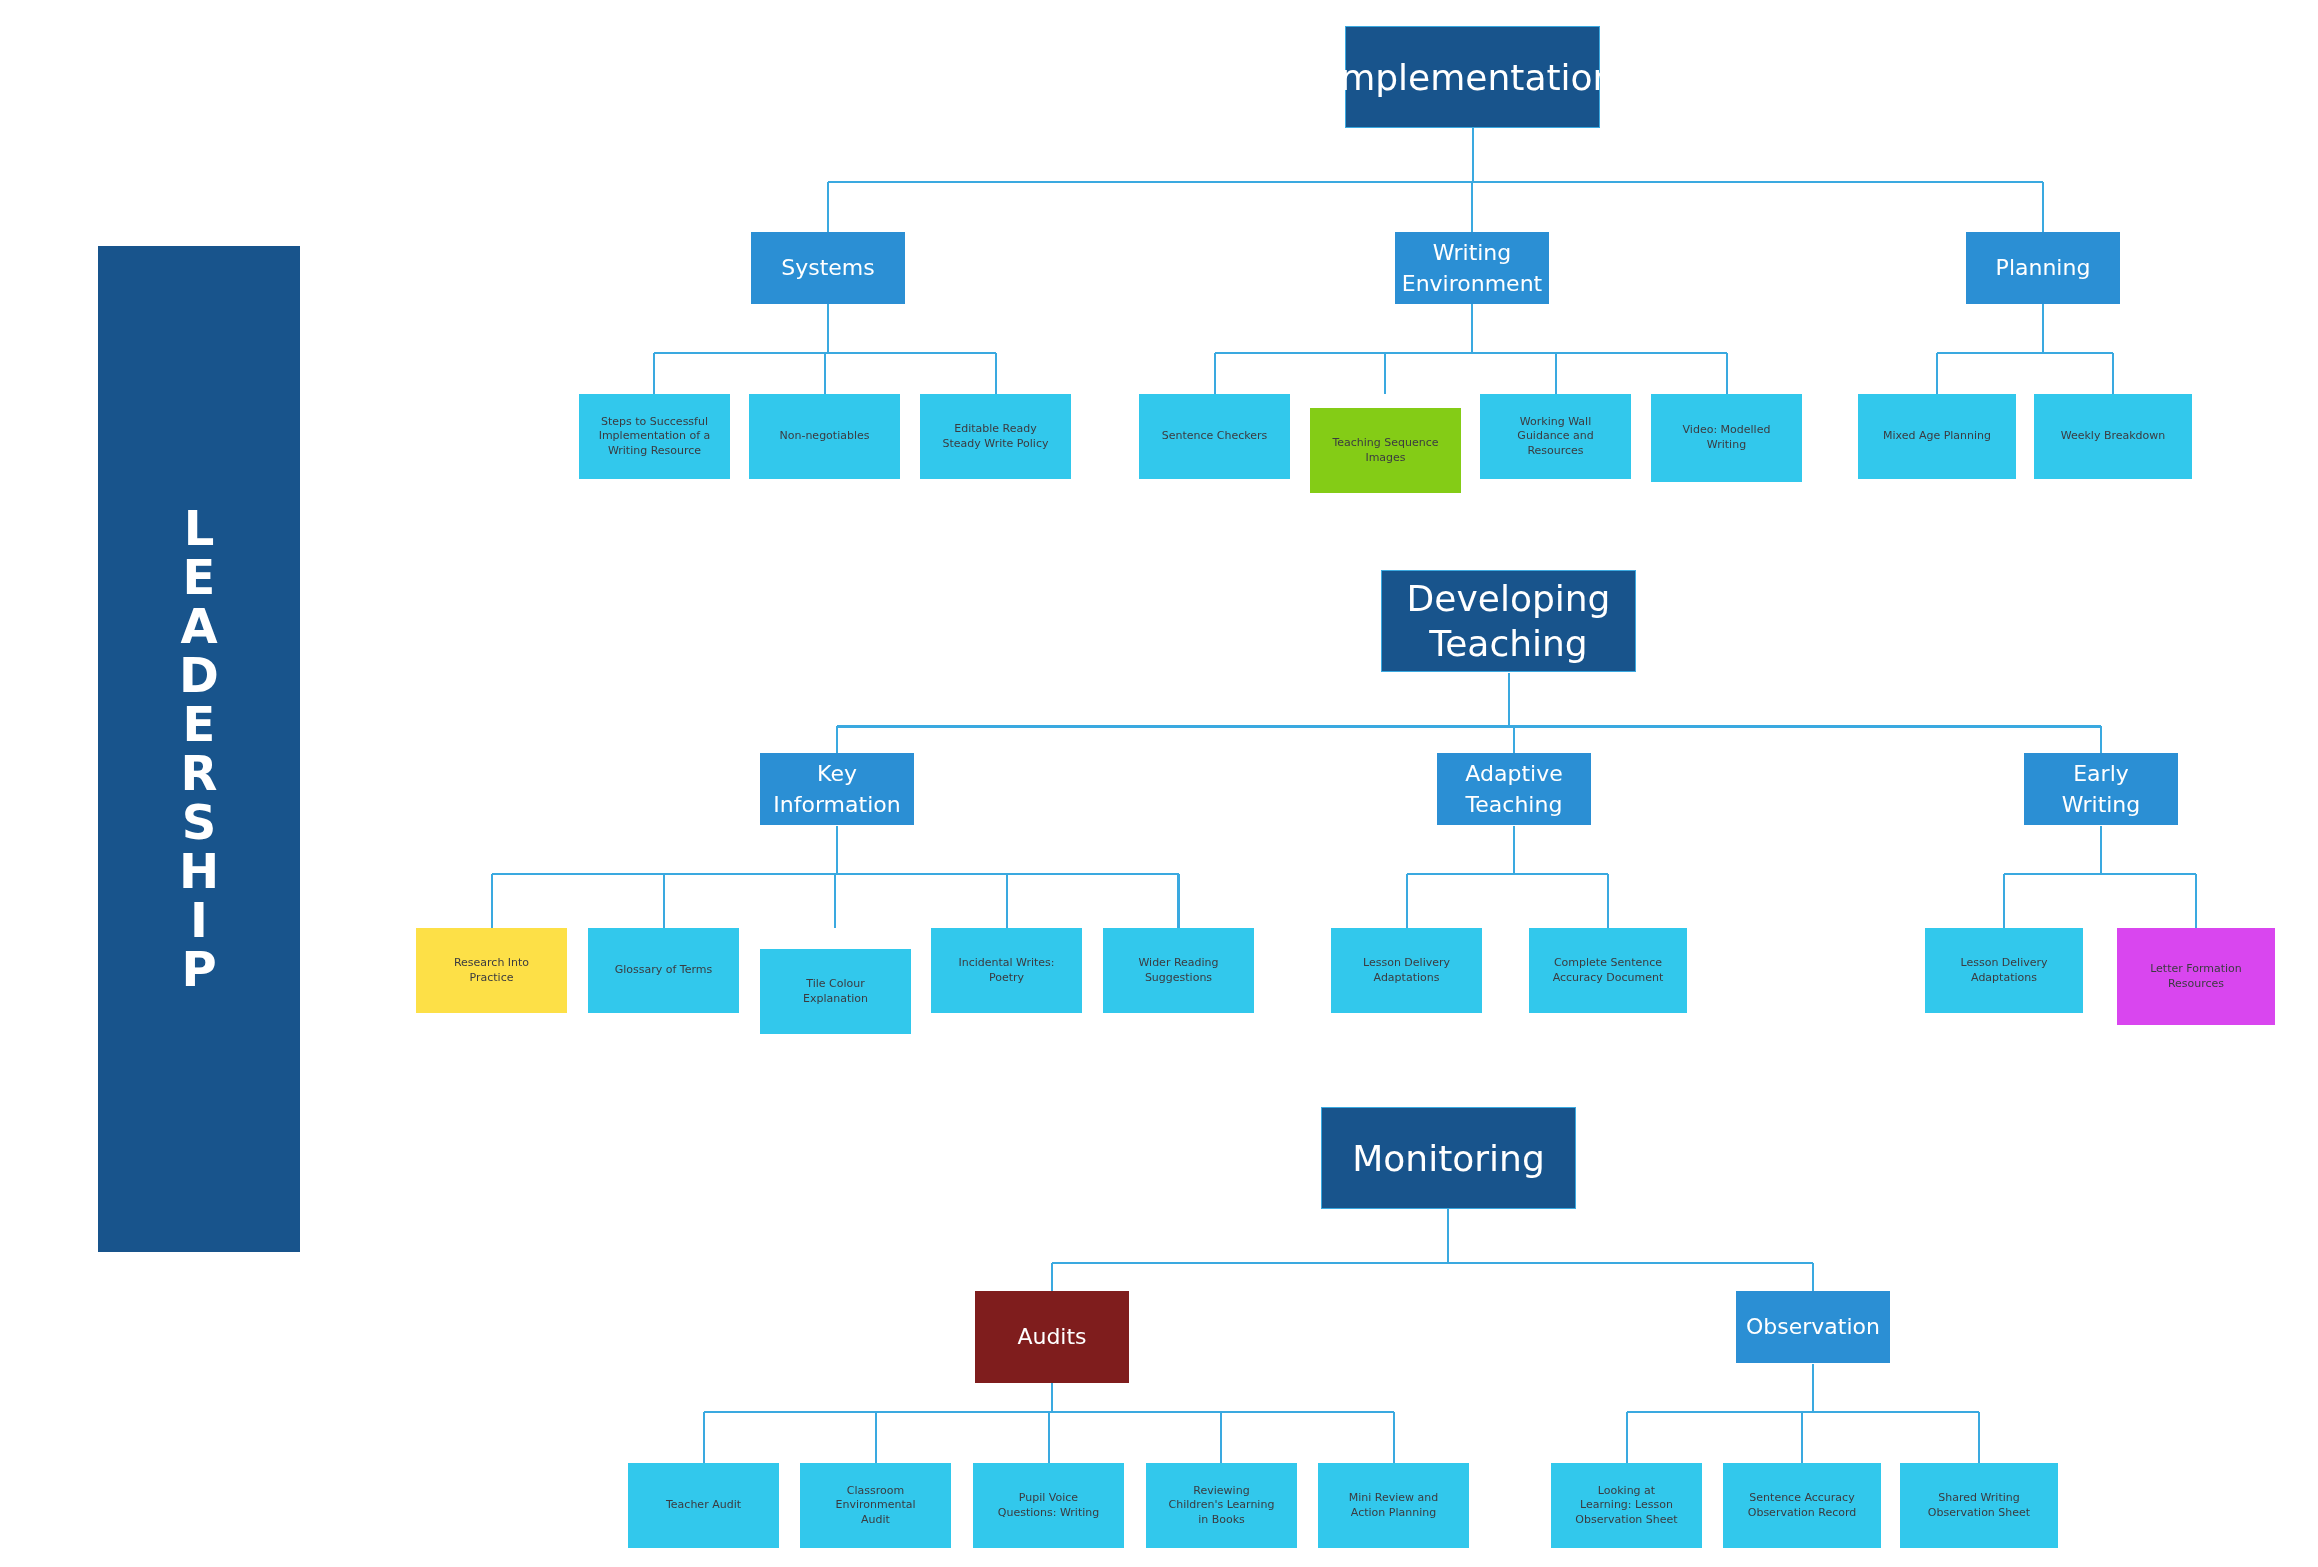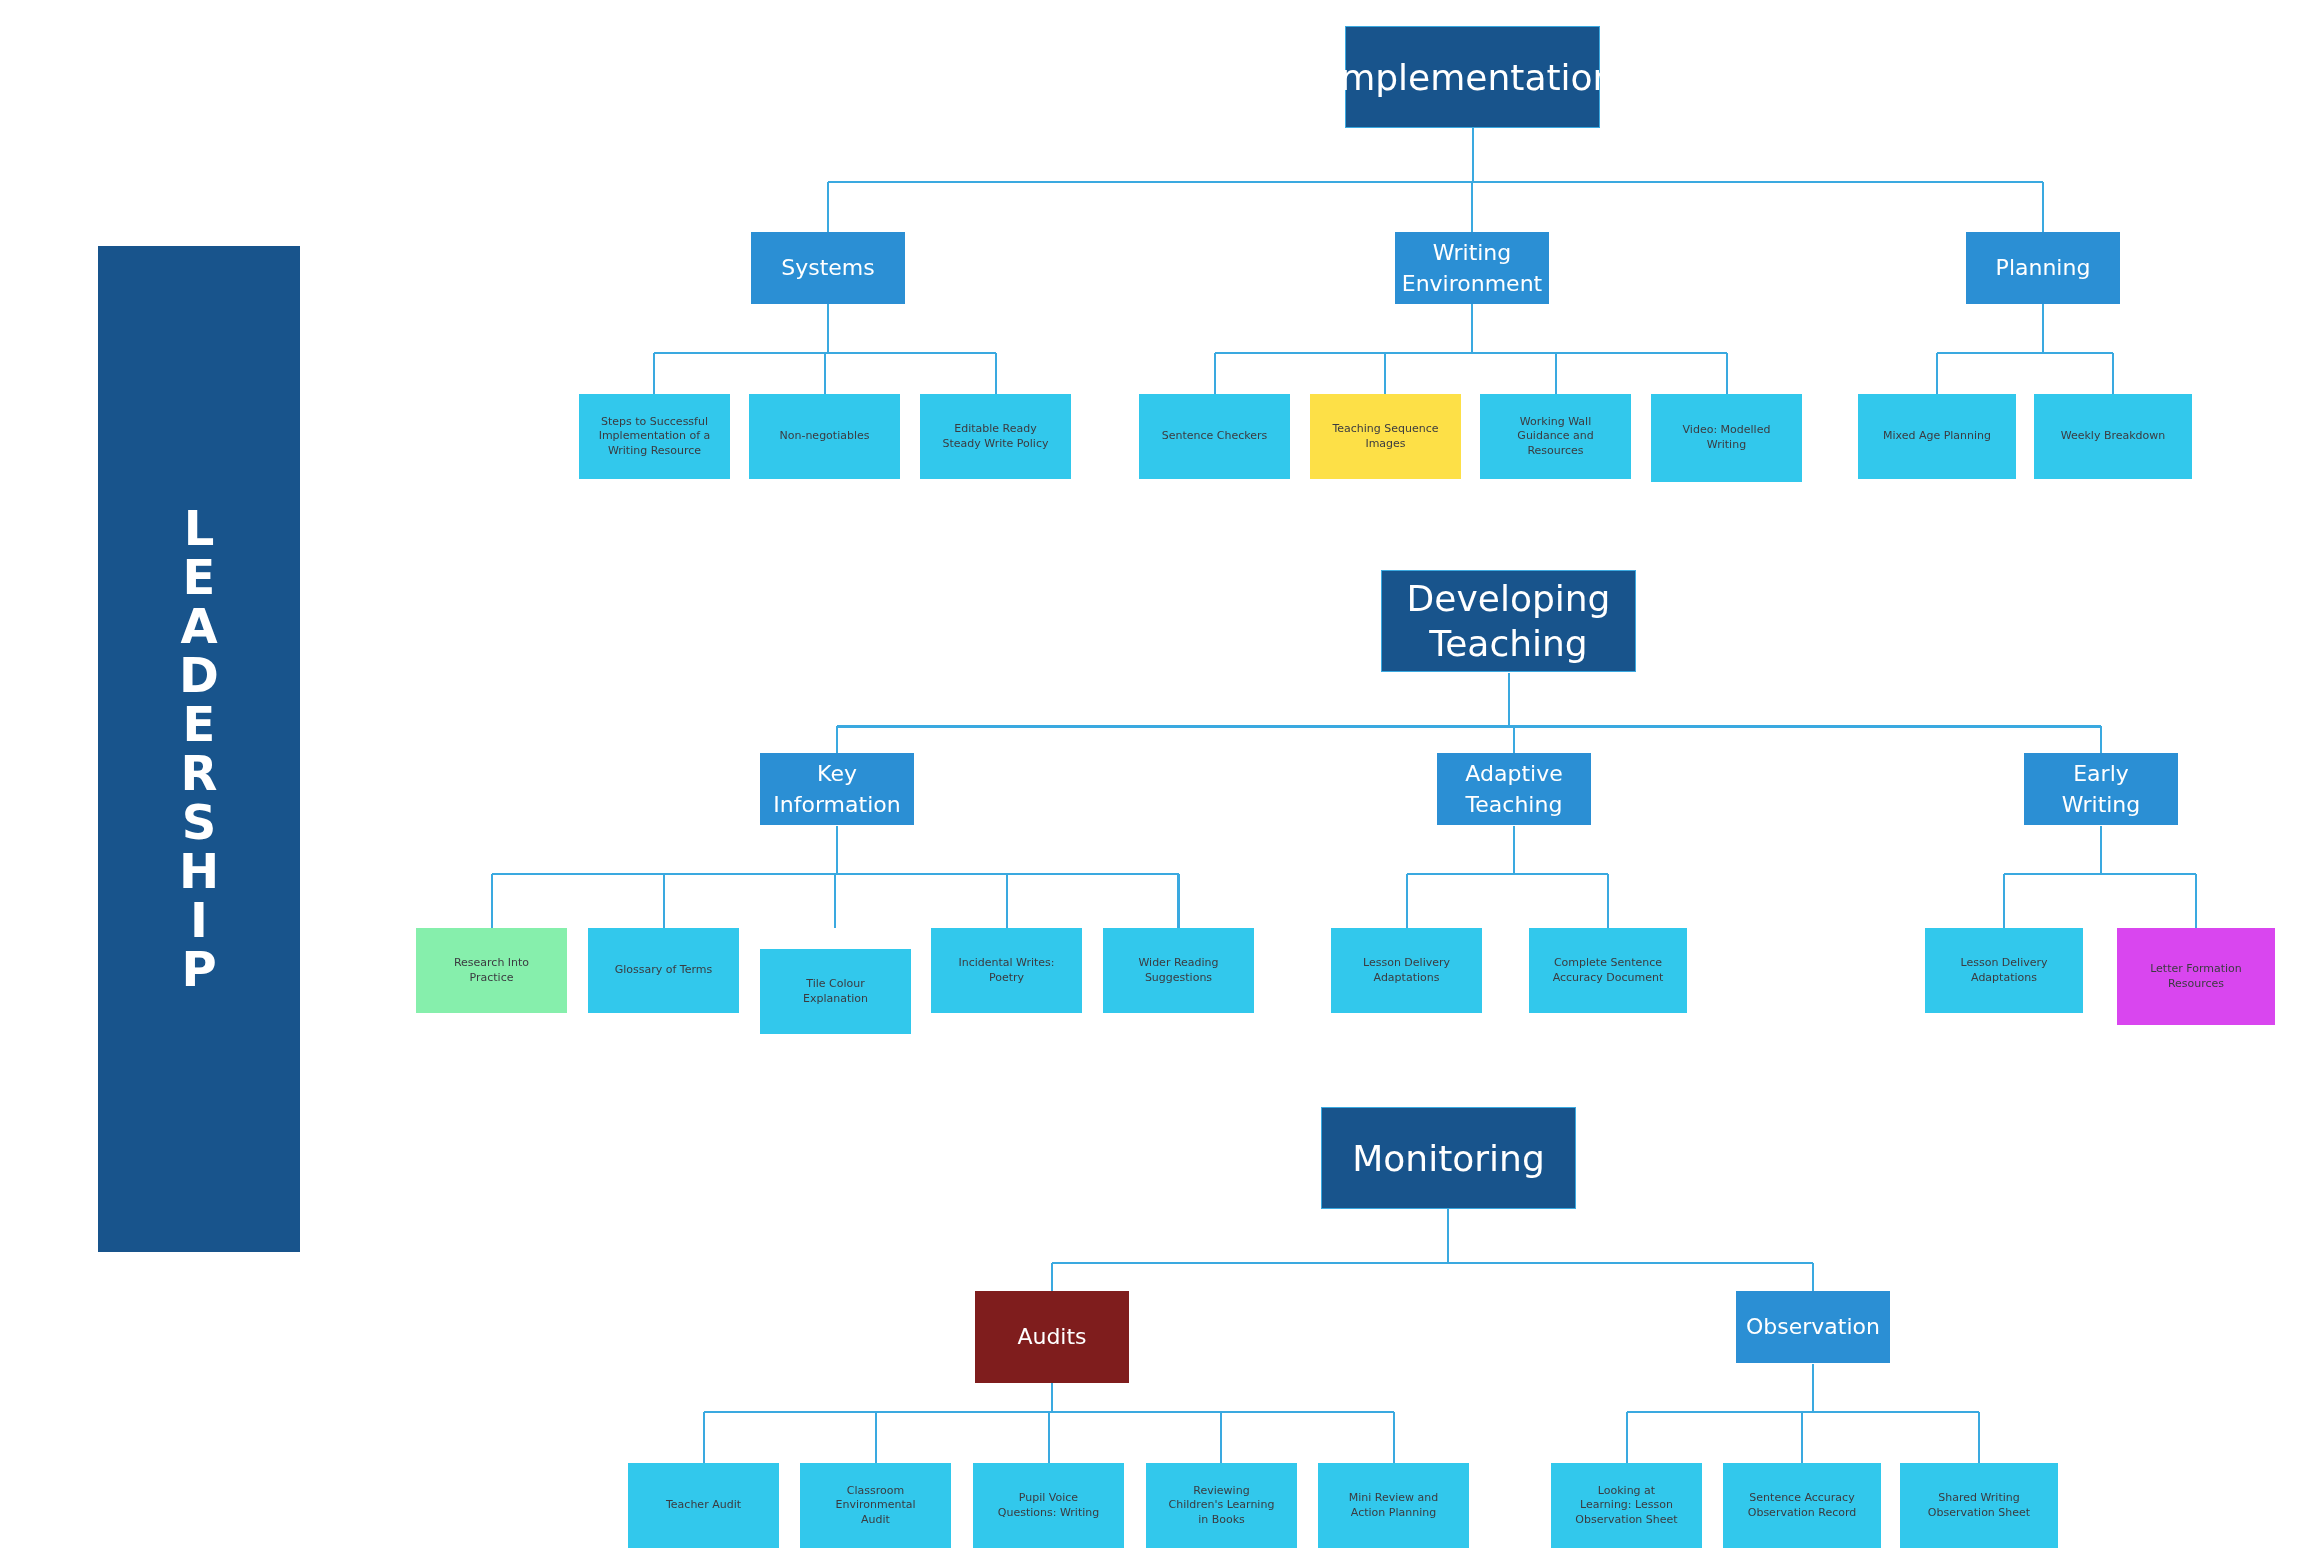--- a/index.html
+++ b/index.html
@@ -132,35 +132,35 @@
       <div class="node mid" style="left: 751px; top: 232px; width: 154px; height: 72px; background: rgb(43, 143, 212); color: rgb(255, 255, 255);">Systems</div>
       <div class="node leaf" style="left: 579px; top: 394px; width: 151px; height: 85px; background: rgb(50, 200, 236); color: rgb(59, 59, 64);">Steps to Successful
 Implementation of a
 Writing Resource</div>
       <div class="node leaf" style="left: 749px; top: 394px; width: 151px; height: 85px; background: rgb(50, 200, 236); color: rgb(59, 59, 64);">Non-negotiables</div>
       <div class="node leaf" style="left: 920px; top: 394px; width: 151px; height: 85px; background: rgb(50, 200, 236); color: rgb(59, 59, 64);">Editable Ready
 Steady Write Policy</div>
       <div class="node mid" style="left: 1395px; top: 232px; width: 154px; height: 72px; background: rgb(43, 143, 212); color: rgb(255, 255, 255);">Writing
 Environment</div>
       <div class="node leaf" style="left: 1139px; top: 394px; width: 151px; height: 85px; background: rgb(50, 200, 236); color: rgb(59, 59, 64);">Sentence Checkers</div>
-      <div class="node leaf" style="left: 1310px; top: 394px; width: 151px; height: 85px; background: #fde047; color: rgb(59, 59, 64);">Teaching Sequence
+      <div class="node leaf" style="left: 1310px; top: 408px; width: 151px; height: 85px; background: #84cc16; color: rgb(59, 59, 64);">Teaching Sequence
 Images</div>
       <div class="node leaf" style="left: 1480px; top: 394px; width: 151px; height: 85px; background: rgb(50, 200, 236); color: rgb(59, 59, 64);">Working Wall
 Guidance and
 Resources</div>
       <div class="node leaf" style="left: 1651px; top: 394px; width: 151px; height: 88px; background: rgb(50, 200, 236); color: rgb(59, 59, 64);">Video: Modelled
 Writing</div>
       <div class="node mid" style="left: 1966px; top: 232px; width: 154px; height: 72px; background: rgb(43, 143, 212); color: rgb(255, 255, 255);">Planning</div>
       <div class="node leaf" style="left: 1858px; top: 394px; width: 158px; height: 85px; background: rgb(50, 200, 236); color: rgb(59, 59, 64);">Mixed Age Planning</div>
       <div class="node leaf" style="left: 2034px; top: 394px; width: 158px; height: 85px; background: rgb(50, 200, 236); color: rgb(59, 59, 64);">Weekly Breakdown</div>
       <div class="node root" style="left: 1381px; top: 570px; width: 255px; height: 102px; background: rgb(24, 84, 140); color: rgb(255, 255, 255);">Developing
 Teaching</div>
       <div class="node mid" style="left: 760px; top: 753px; width: 154px; height: 72px; background: rgb(43, 143, 212); color: rgb(255, 255, 255);">Key
 Information</div>
-      <div class="node leaf" style="left: 416px; top: 928px; width: 151px; height: 85px; background: #86efac; color: rgb(59, 59, 64);">Research Into
+      <div class="node leaf" style="left: 416px; top: 928px; width: 151px; height: 85px; background: #fde047; color: rgb(59, 59, 64);">Research Into
 Practice</div>
       <div class="node leaf" style="left: 588px; top: 928px; width: 151px; height: 85px; background: rgb(50, 200, 236); color: rgb(59, 59, 64);">Glossary of Terms</div>
       <div class="node leaf" style="left: 760px; top: 949px; width: 151px; height: 85px; background: rgb(50, 200, 236); color: rgb(59, 59, 64);">Tile Colour
 Explanation</div>
       <div class="node leaf" style="left: 931px; top: 928px; width: 151px; height: 85px; background: rgb(50, 200, 236); color: rgb(59, 59, 64);">Incidental Writes:
 Poetry</div>
       <div class="node leaf" style="left: 1103px; top: 928px; width: 151px; height: 85px; background: rgb(50, 200, 236); color: rgb(59, 59, 64);">Wider Reading
 Suggestions</div>
       <div class="node mid" style="left: 1437px; top: 753px; width: 154px; height: 72px; background: rgb(43, 143, 212); color: rgb(255, 255, 255);">Adaptive
 Teaching</div>

